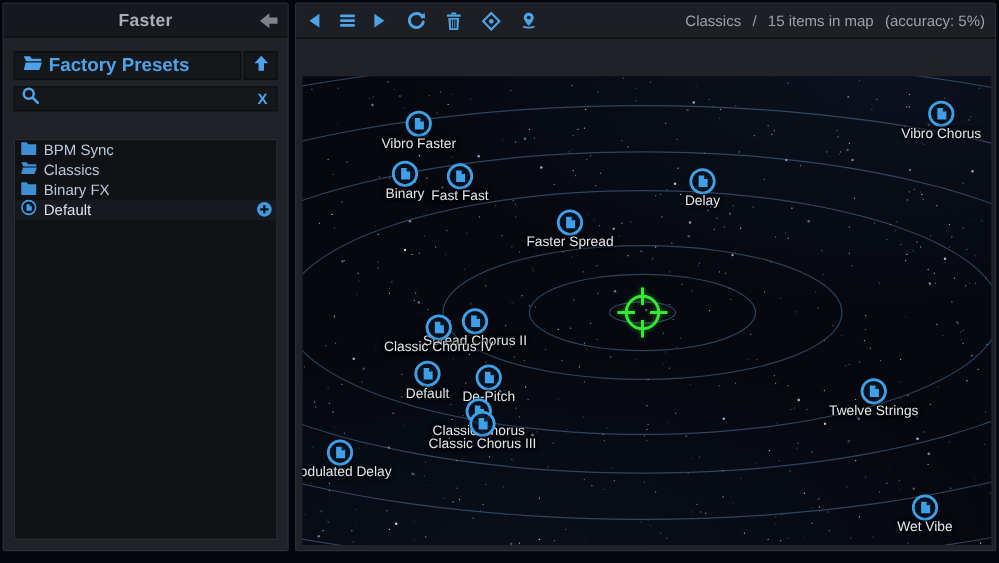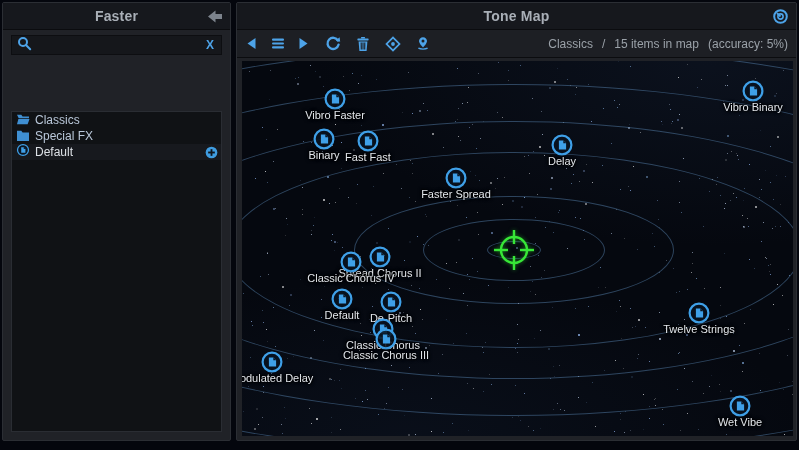--- a/index.html
+++ b/index.html
@@ -86,74 +86,88 @@
 <div class="panel" id="presets-panel">
   <div class="panel-header">
     <span class="panel-title">Faster</span>
     <span class="hdr-icon">
       <svg width="18" height="17" viewBox="0 0 18 17">
           <polygon points="2,8.5 9.5,2.5 9.5,6 16,6 16,11 9.5,11 9.5,14.5" fill="#7c838c"></polygon>
         </svg>
     </span>
   </div>
 
+  <div id="factory-row">
+    <div class="row-box" id="factory-main">
+      <span>
+        <svg width="16" height="14" viewBox="0 0 16 14">
+            <path d="M1 2h5l1.5 2H15v2H3z" fill="#4da3e8"></path>
+            <path d="M2.6 7h13l-2.2 6H1z" fill="#4da3e8"></path>
+          </svg>
+      </span>
+      <span class="txt">Factory Presets</span>
+    </div>
+    <div class="row-box" id="factory-up">
+      <span>
+        <svg width="14" height="15" viewBox="0 0 14 15">
+            <polygon points="7,1.5 12.5,7.5 9.2,7.5 9.2,13.5 4.8,13.5 4.8,7.5 1.5,7.5" fill="#4da3e8"></polygon>
+          </svg>
+      </span>
+    </div>
+  </div>
 
   <div class="row-box" id="search-row">
     <span style="margin-right:5px;">
       <svg width="15" height="15" viewBox="0 0 15 15" fill="none" stroke="#4da3e8" stroke-width="2">
           <circle cx="6" cy="6" r="4"></circle>
           <line x1="9.2" y1="9.2" x2="13.2" y2="13.2" stroke-linecap="round"></line>
         </svg>
     </span>
     <input id="search-input" placeholder="" style="">
     <span id="clear-x">X</span>
   </div>
 
 
   <div id="tree-box">
+      <div class="tree-row">
+        <span><svg width="14" height="12" viewBox="0 0 16 14">
+            <path d="M1 2h5l1.5 2H15v10H1z" fill="#3f8fd2"></path>
+          </svg></span>
+        <span class="lbl">BPM Sync</span>
+      </div>
       <div class="tree-row">
         <span><svg width="14" height="12" viewBox="0 0 16 14">
             <path d="M1 2h5l1.5 2H15v2H3z" fill="#3f8fd2"></path>
             <path d="M2.6 7h13l-2.2 6H1z" fill="#3f8fd2"></path>
           </svg></span>
         <span class="lbl">Classics</span>
       </div>
       <div class="tree-row">
         <span><svg width="14" height="12" viewBox="0 0 16 14">
             <path d="M1 2h5l1.5 2H15v10H1z" fill="#3f8fd2"></path>
           </svg></span>
-        <span class="lbl">Special FX</span>
+        <span class="lbl">Binary FX</span>
       </div>
       <div class="tree-row preset">
         <span><svg width="14" height="14" viewBox="0 0 22 22">
             <circle cx="11" cy="11" r="8.6" fill="#0b1522" stroke="#3fa0e8" stroke-width="2"></circle>
             <path d="M8.2 6.8h4l2.6 2.6v5.8H8.2z" fill="#3fa0e8"></path>
             <path d="M12.2 6.8l2.6 2.6h-2.6z" fill="#0b1522"></path>
           </svg></span>
         <span class="lbl">Default</span>
         <span class="tree-add"><svg width="13" height="13" viewBox="0 0 14 14">
             <circle cx="7" cy="7" r="6.3" fill="#3f9ce0"></circle>
             <line x1="7" y1="3.4" x2="7" y2="10.6" stroke="#10151c" stroke-width="2"></line>
             <line x1="3.4" y1="7" x2="10.6" y2="7" stroke="#10151c" stroke-width="2"></line>
           </svg></span>
       </div>
     </div>
 </div>
 
 <div class="panel" id="tonemap-panel">
-  <div class="panel-header">
-    <span class="panel-title">Tone Map</span>
-    <span class="hdr-icon">
-      <svg width="17" height="17" viewBox="0 0 17 17" fill="none" stroke="#4da3e8">
-          <circle cx="8.5" cy="8.5" r="6.3" stroke-width="2"></circle>
-          <circle cx="8.5" cy="8.5" r="2.6" stroke-width="1.6"></circle>
-          <line x1="8.5" y1="8.5" x2="5" y2="5.2" stroke-width="1.8"></line>
-        </svg>
-    </span>
-  </div>
 
   <div id="toolbar">
     <span class="tb-icon">
       <svg width="11" height="13" viewBox="0 0 11 13">
           <polygon points="9.5,1 9.5,12 1.5,6.5" fill="#4da3e8"></polygon>
         </svg>
     </span>
     <span class="tb-icon">
       <svg width="14" height="13" viewBox="0 0 14 13" fill="#4da3e8">
           <rect x="1" y="1.6" width="12" height="2.2" rx="1"></rect>
@@ -812,21 +826,21 @@
               <path d="M12.3 6.4l2.8 2.8h-2.8z" fill="#0b1522"></path>
             </svg></span>
           <span class="m-label">Delay</span>
         </div>
         <div class="marker" style="left: 511px; top: 30px;">
           <span class="m-icon"><svg width="22" height="22" viewBox="0 0 22 22">
               <circle cx="11" cy="11" r="9.4" fill="rgba(8,18,32,.88)" stroke="#3fa0e8" stroke-width="2.2"></circle>
               <path d="M7.9 6.4h4.4l2.8 2.8v6.4H7.9z" fill="#3fa0e8"></path>
               <path d="M12.3 6.4l2.8 2.8h-2.8z" fill="#0b1522"></path>
             </svg></span>
-          <span class="m-label">Vibro Binary</span>
+          <span class="m-label">Vibro Chorus</span>
         </div>
         <div class="marker" style="left: 138px; top: 196px;">
           <span class="m-icon"><svg width="22" height="22" viewBox="0 0 22 22">
               <circle cx="11" cy="11" r="9.4" fill="rgba(8,18,32,.88)" stroke="#3fa0e8" stroke-width="2.2"></circle>
               <path d="M7.9 6.4h4.4l2.8 2.8v6.4H7.9z" fill="#3fa0e8"></path>
               <path d="M12.3 6.4l2.8 2.8h-2.8z" fill="#0b1522"></path>
             </svg></span>
           <span class="m-label">Spread Chorus II</span>
         </div>
         <div class="marker" style="left: 109px; top: 201px;">

